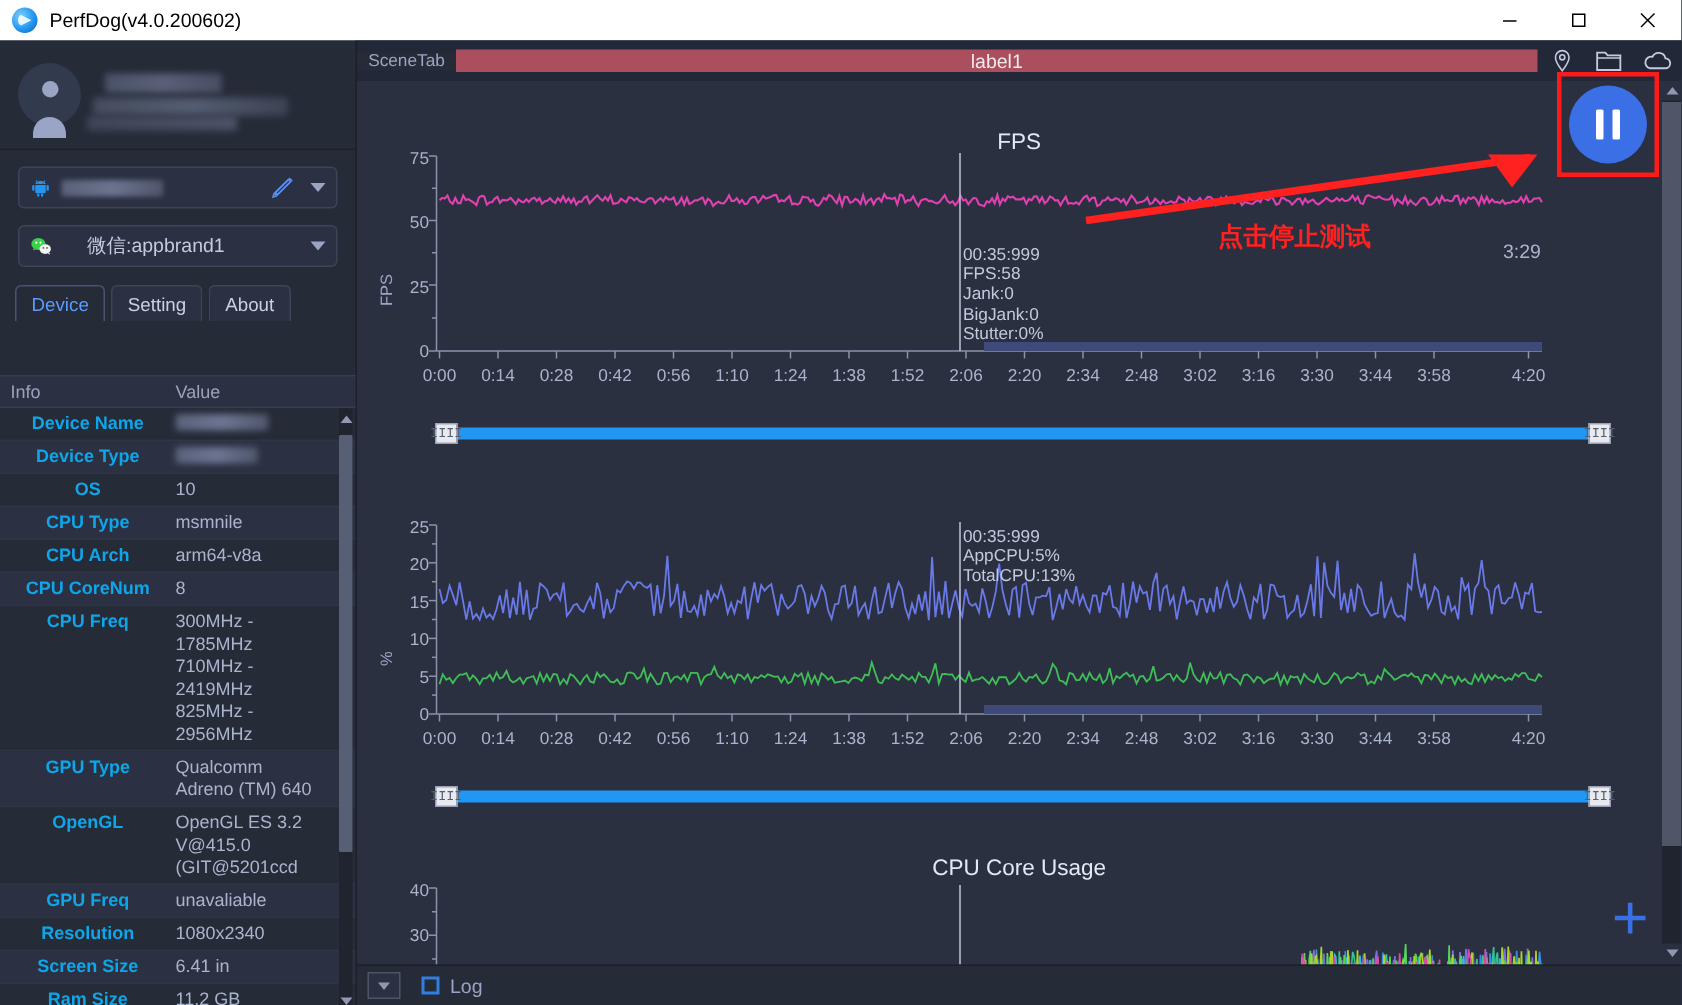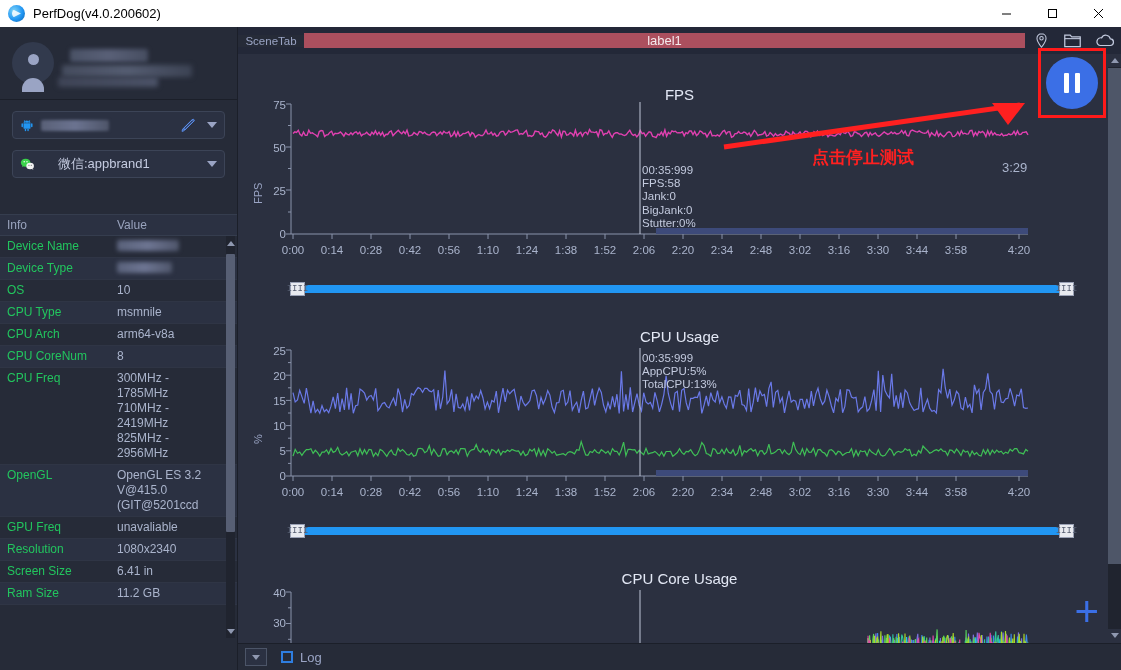--- a/index.html
+++ b/index.html
@@ -76,21 +76,21 @@
 
   .tblhdr { display:flex; background:#2b3142; border-top:1px solid #353d4e; border-bottom:1px solid #353d4e;
             height:22px; align-items:center; font-size:12px; color:#99a3bd;margin-top:36px; }
   .tblhdr .c1 { width:110px; padding-left:7px; }
   .tblhdr .c2 { flex:1; padding-left:7px; }
 
   .tbl { position:relative; height:402px; overflow:hidden; }
   .row { display:flex; border-bottom:1px solid #2f3545; min-height:22px; font-size:12px;}
   .row:nth-child(odd) { background:#262b38; }
   .row:nth-child(even) { background:#2b3142; }
-  .row .k { width:110px; padding:3px 0 3px 7px; color:#22c55e; font-weight:normal; }
+  .row .k { width:110px; padding:3px 0 3px 7px; color:#0ea5e9; font-weight:bold;text-align:center; }
   .row .v { flex:1; padding:3px 6px 3px 7px; color:#aab4cc; line-height:15px;}
   .vblur { display:inline-block; width:62px;height:11px;border-radius:2px;
            background:linear-gradient(90deg,#59617a,#6d7592,#4f566b); filter:blur(2px); vertical-align:-1px;}
   .vblur.sm { width:55px; }
 
   .sb-track { position:absolute; right:2px; top:0; width:9px; height:402px; background:#20242f;}
   .sb-thumb { position:absolute; right:2px; top:18px; width:9px; height:278px; background:#575f74; border-radius:1px;}
   .sb-arrow { position:absolute; right:2px; width:9px; height:10px; display:flex;align-items:center;justify-content:center;}
   .sb-up { top:2px; } .sb-down { bottom:2px; }
   .tri-up{width:0;height:0;border-left:4px solid transparent;border-right:4px solid transparent;border-bottom:5px solid #8f98b0;}
@@ -212,20 +212,25 @@
         <path d="M20.6 18.3l.8 2.1-2.5-1.1z" fill="#f2f2f2"></path>
         <circle cx="14.3" cy="13.2" r=".9" fill="#5a5a5a"></circle>
           <circle cx="18.1" cy="13.2" r=".9" fill="#5a5a5a"></circle>
       </svg>
       <div class="combo-text">微信:appbrand1</div>
       <div class="right-ic">
           <div class="caret"></div>
         </div>
     </div>
 
+    <div class="tabs">
+      <div class="tab active">Device</div>
+      <div class="tab">Setting</div>
+      <div class="tab">About</div>
+    </div>
 
     <div class="tblhdr">
       <div class="c1">Info</div>
       <div class="c2">Value</div>
     </div>
 
     <div class="tbl">
       <div class="row">
           <div class="k">Device Name</div>
           <div class="v"><span class="vblur"></span></div>
@@ -251,20 +256,25 @@
           <div class="v">8</div>
         </div>
       <div class="row">
           <div class="k">CPU Freq</div>
           <div class="v" style="white-space:pre-line">300MHz -
 1785MHz
 710MHz -
 2419MHz
 825MHz -
 2956MHz</div>
+        </div>
+      <div class="row">
+          <div class="k">GPU Type</div>
+          <div class="v" style="white-space:pre-line">Qualcomm
+Adreno (TM) 640</div>
         </div>
       <div class="row">
           <div class="k">OpenGL</div>
           <div class="v" style="white-space:pre-line">OpenGL ES 3.2
 V@415.0
 (GIT@5201ccd</div>
         </div>
       <div class="row">
           <div class="k">GPU Freq</div>
           <div class="v">unavaliable</div>
@@ -395,21 +405,20 @@
             <span>IIII</span>
           </div>
         <div class="ss-grip ss-right">
             <span>IIII</span>
           </div>
       </div>
     </div>
 
     <div class="chartwrap">
       <div class="chart">
-        <div class="ctitle">CPU Usage</div>
         <div class="yaxis-label" style="left:14px; top:118px;">%</div>
         <svg width="883" height="198">
           <g font-size="11.5" fill="#aab4cc" text-anchor="end" font-family="Liberation Sans, sans-serif">
             <text x="48" y="29">25</text>
               <text x="48" y="54">20</text>
               <text x="48" y="79">15</text>
             <text x="48" y="104">10</text>
               <text x="48" y="129">5</text>
               <text x="48" y="154">0</text>
           </g>

